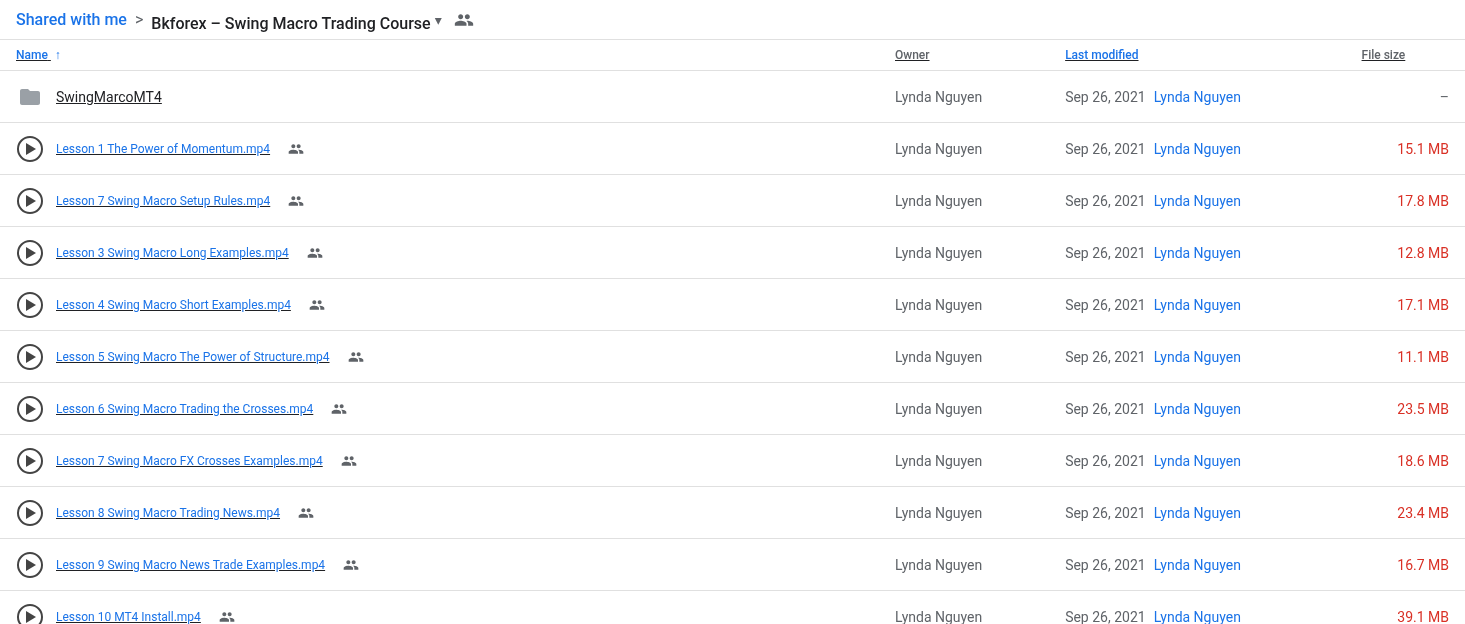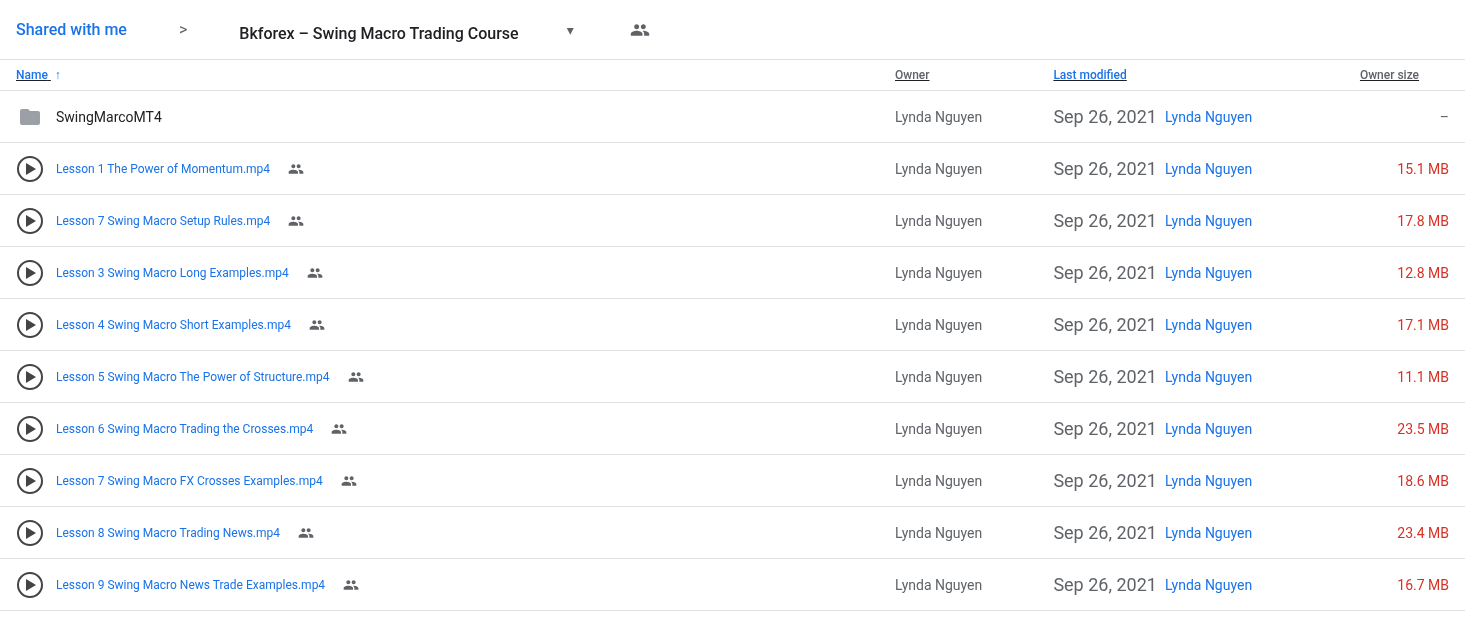--- a/index.html
+++ b/index.html
@@ -8,23 +8,22 @@
       font-size: 14px;
       background: #fff;
       color: #202124;
     }
 
     
     .breadcrumb {
       display: flex;
       align-items: center;
       padding: 8px 16px;
-      height: 60px;
+      height: 40px;
       border-bottom: 1px solid #e0e0e0;
-      gap: 44px;
     }
     .breadcrumb-link {
       color: #1a73e8;
       font-size: 16px;
       font-weight: 500;
       cursor: pointer;
       text-decoration: none;
     }
     .breadcrumb-separator {
       color: #5f6368;
@@ -87,20 +86,21 @@
       height: 52px;
     }
     .file-table td {
       padding: 8px 16px;
       vertical-align: middle;
     }
     .name-cell {
       display: flex;
       align-items: center;
       gap: 12px;
+      text-decoration: underline;
     }
     .file-icon {
       width: 28px;
       height: 28px;
       display: flex;
       align-items: center;
       justify-content: center;
       flex-shrink: 0;
     }
     
@@ -145,21 +145,21 @@
       white-space: nowrap;
     }
     .modified-cell {
       display: flex;
       align-items: center;
       gap: 8px;
       white-space: nowrap;
     }
     .modified-date {
       color: #5f6368;
-      font-size: 18px;
+      font-size: 14px;
     }
     .modified-by {
       color: #1a73e8;
       font-size: 14px;
     }
     .size-cell {
       color: #d93025;
       font-size: 14px;
       text-align: right;
       white-space: nowrap;
@@ -185,21 +185,21 @@
 
 <table class="file-table">
   <thead>
     <tr>
       <th class="name-col">
         <span>Name</span>
         <span class="sort-icon">↑</span>
       </th>
       <th>Owner</th>
       <th class="last-modified-col">Last modified</th>
-      <th>Owner size</th>
+      <th>File size</th>
     </tr>
   </thead>
   <tbody id="file-list">
   <tr>
         <td>
           <div class="name-cell">
             <div class="file-icon">
       <svg width="24" height="24" viewBox="0 0 24 24" fill="#9aa0a6">
         <path d="M10 4H4c-1.1 0-1.99.9-1.99 2L2 18c0 1.1.9 2 2 2h16c1.1 0 2-.9 2-2V8c0-1.1-.9-2-2-2h-8l-2-2z"></path>
       </svg>

